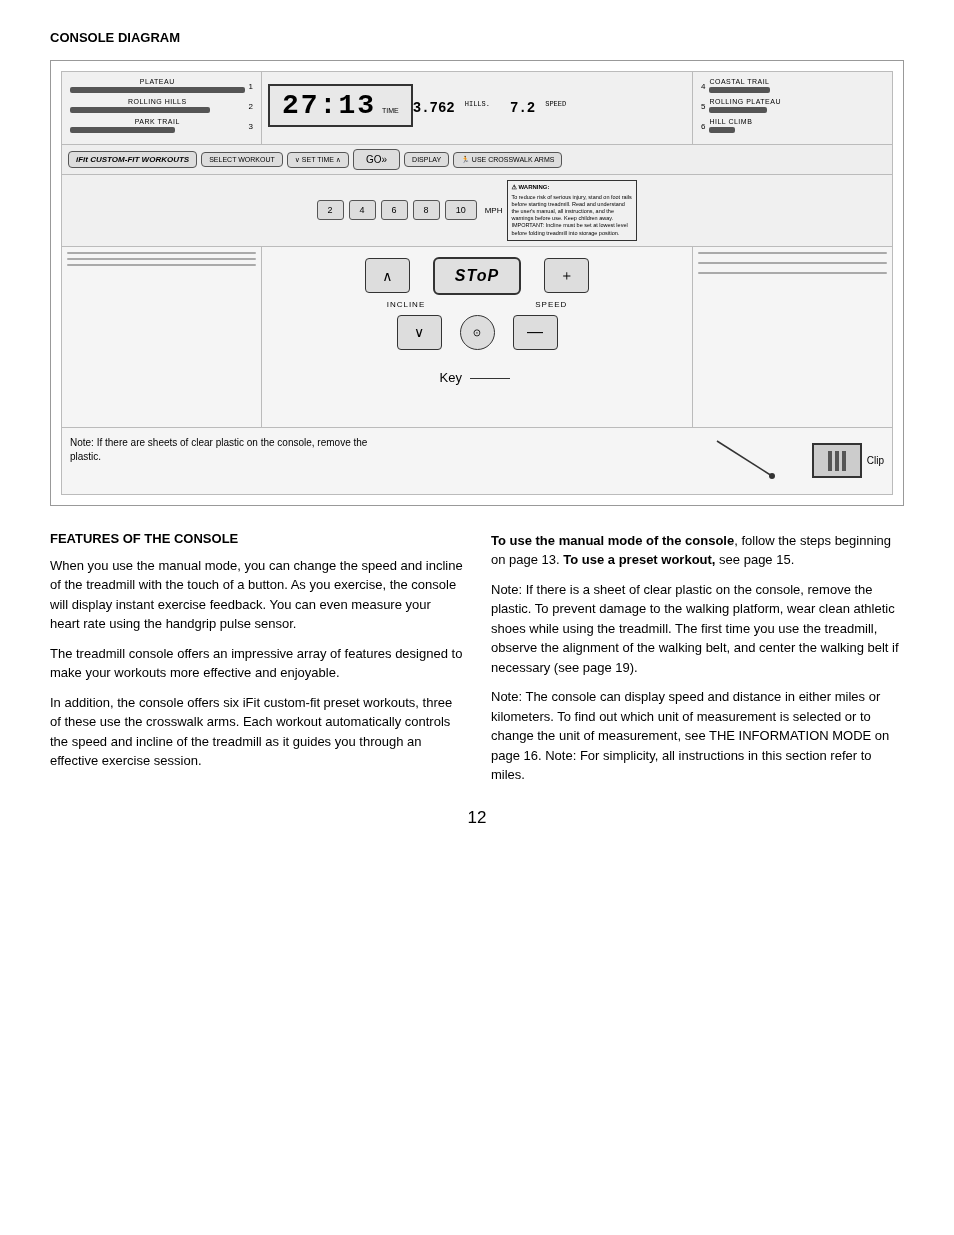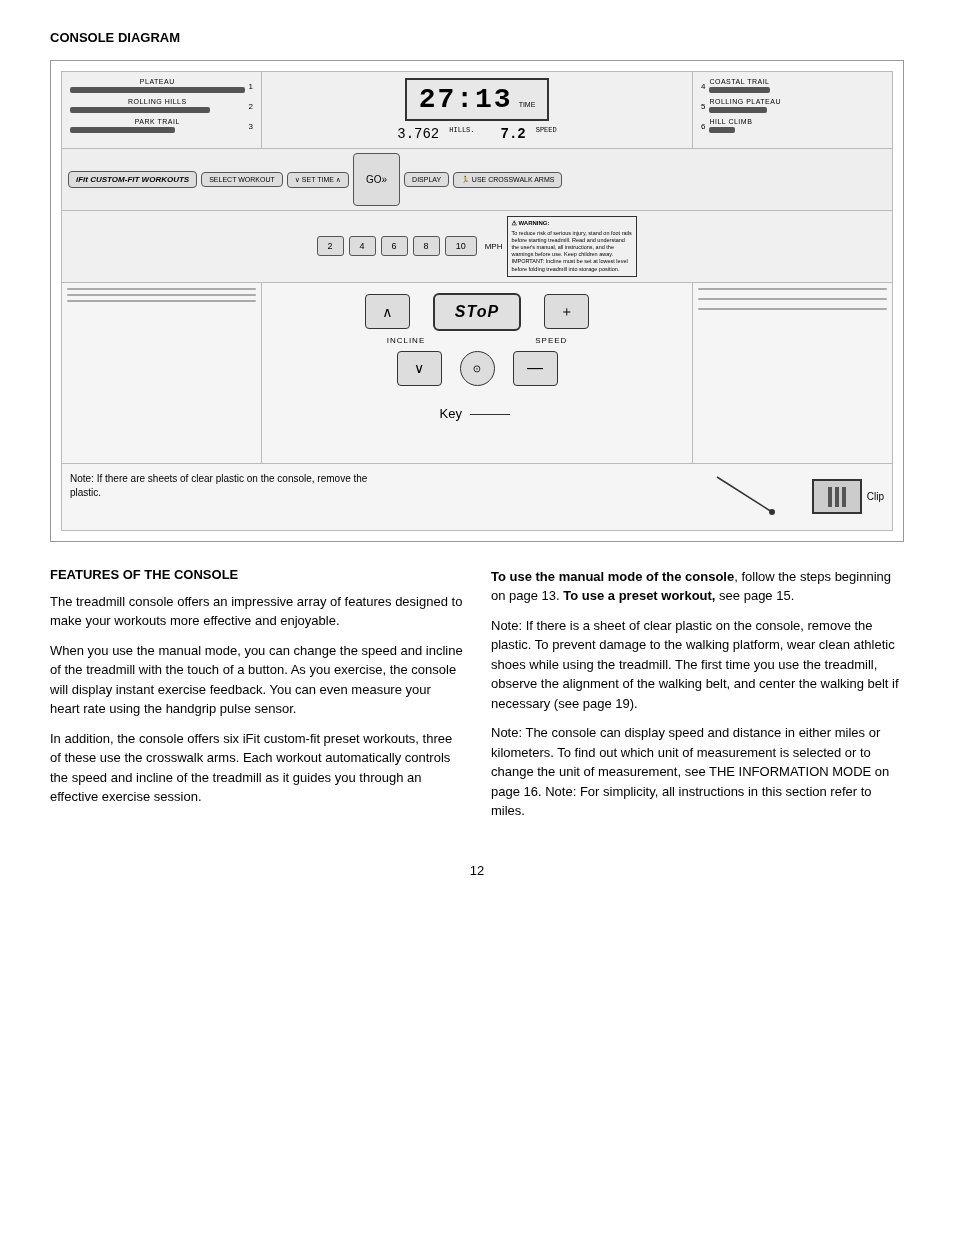--- a/index.html
+++ b/index.html
@@ -76,21 +76,21 @@
 
     .line-plateau { width: 100%; }
     .line-rolling { width: 80%; }
     .line-park { width: 60%; }
 
     
     .diagram-center-top {
       flex: 1;
       padding: 6px;
       display: flex;
-      flex-direction: column;
+      flex-direction: row;
       align-items: center;
     }
 
     .display-box {
       border: 2px solid #333;
       background: #e8e8e8;
       padding: 4px 12px;
       margin-bottom: 5px;
       display: flex;
       align-items: baseline;
@@ -110,21 +110,21 @@
       margin-top: 4px;
     }
 
     .sub-display {
       display: flex;
       gap: 10px;
       font-size: 11px;
       font-family: 'Courier New', monospace;
     }
 
-    .dist-value { font-size: 14px; font-weight: normal; }
+    .dist-value { font-size: 14px; font-weight: bold; }
     .dist-label { font-size: 7px; }
     .speed-value { font-size: 14px; font-weight: bold; }
     .speed-label { font-size: 7px; }
 
     
     .diagram-right-workouts {
       width: 200px;
       padding: 6px 8px;
       border-left: 1px solid #bbb;
       font-size: 8px;
@@ -387,22 +387,22 @@
       gap: 28px;
       margin-top: 3px;
     }
 
     .col-left, .col-right {
       flex: 1;
     }
 
     .page-number {
       text-align: center;
-      margin-top: 32px;
-      font-size: 13px;
+      margin-top: 13px;
+      font-size: 17px;
     }
 
     .controls-middle {
       display: flex;
       align-items: center;
       justify-content: center;
       gap: 8px;
       margin-bottom: 5px;
     }
 
@@ -448,21 +448,21 @@
       </div>
 
       <div class="diagram-center-top">
         <div class="display-box">
           <span class="time-display">27:13</span>
           <span class="time-label">TIME</span>
         </div>
         <div class="sub-display">
           <span class="dist-value">3.762</span>
           <span class="dist-label">HILLS.</span>
-          <span style="margin-left:16px;" class="speed-value">7.2</span>
+          <span style="margin-left:10px;" class="speed-value">7.2</span>
           <span class="speed-label">SPEED</span>
         </div>
       </div>
 
       <div class="diagram-right-workouts">
         <div class="right-workout-item">
           <div class="right-number">4</div>
           <div>
             <div class="workout-label">COASTAL TRAIL</div>
             <div class="workout-line" style="width:100%;"></div>
@@ -482,21 +482,21 @@
             <div class="workout-line" style="width:60%;"></div>
           </div>
         </div>
       </div>
     </div>
 
     <div class="button-row">
       <button class="btn-console btn-ifit">iFit CUSTOM-FIT WORKOUTS</button>
       <button class="btn-console">SELECT WORKOUT</button>
       <button class="btn-console">∨ <span>SET TIME</span> ∧</button>
-      <button class="btn-console" style="font-size:10px;padding:20px 12px;">GO»</button>
+      <button class="btn-console" style="font-size:10px;padding:4px 12px;">GO»</button>
       <button class="btn-console">DISPLAY</button>
       <button class="btn-console">🏃 <span>USE CROSSWALK ARMS</span></button>
     </div>
 
     <div class="speed-row">
       <button class="speed-btn">2</button>
       <button class="speed-btn">4</button>
       <button class="speed-btn">6</button>
       <button class="speed-btn">8</button>
       <button class="speed-btn">10</button>
@@ -580,22 +580,22 @@
       </div>
     </div>
 
   </div>
 </div>
 
 <div class="two-col">
 
   <div class="col-left">
     <div class="section-title">FEATURES OF THE CONSOLE</div>
+    <p class="body-text">When you use the manual mode, you can change the speed and incline of the treadmill with the touch of a button. As you exercise, the console will display instant exercise feedback. You can even measure your heart rate using the handgrip pulse sensor.</p>
     <p class="body-text">The treadmill console offers an impressive array of features designed to make your workouts more effective and enjoyable.</p>
-    <p class="body-text">When you use the manual mode, you can change the speed and incline of the treadmill with the touch of a button. As you exercise, the console will display instant exercise feedback. You can even measure your heart rate using the handgrip pulse sensor.</p>
     <p class="body-text">In addition, the console offers six iFit custom-fit preset workouts, three of these use the crosswalk arms. Each workout automatically controls the speed and incline of the treadmill as it guides you through an effective exercise session.</p>
   </div>
 
   <div class="col-right">
     <p class="body-text">
       <strong>To use the manual mode of the console</strong><span>, follow the steps beginning on page 13. </span><strong>To use a preset workout,</strong><span> see page 15.</span>
     </p>
     <p class="body-text">Note: If there is a sheet of clear plastic on the console, remove the plastic. To prevent damage to the walking platform, wear clean athletic shoes while using the treadmill. The first time you use the treadmill, observe the alignment of the walking belt, and center the walking belt if necessary (see page 19).</p>
     <p class="body-text">Note: The console can display speed and distance in either miles or kilometers. To find out which unit of measurement is selected or to change the unit of measurement, see THE INFORMATION MODE on page 16. Note: For simplicity, all instructions in this section refer to miles.</p>
   </div>

